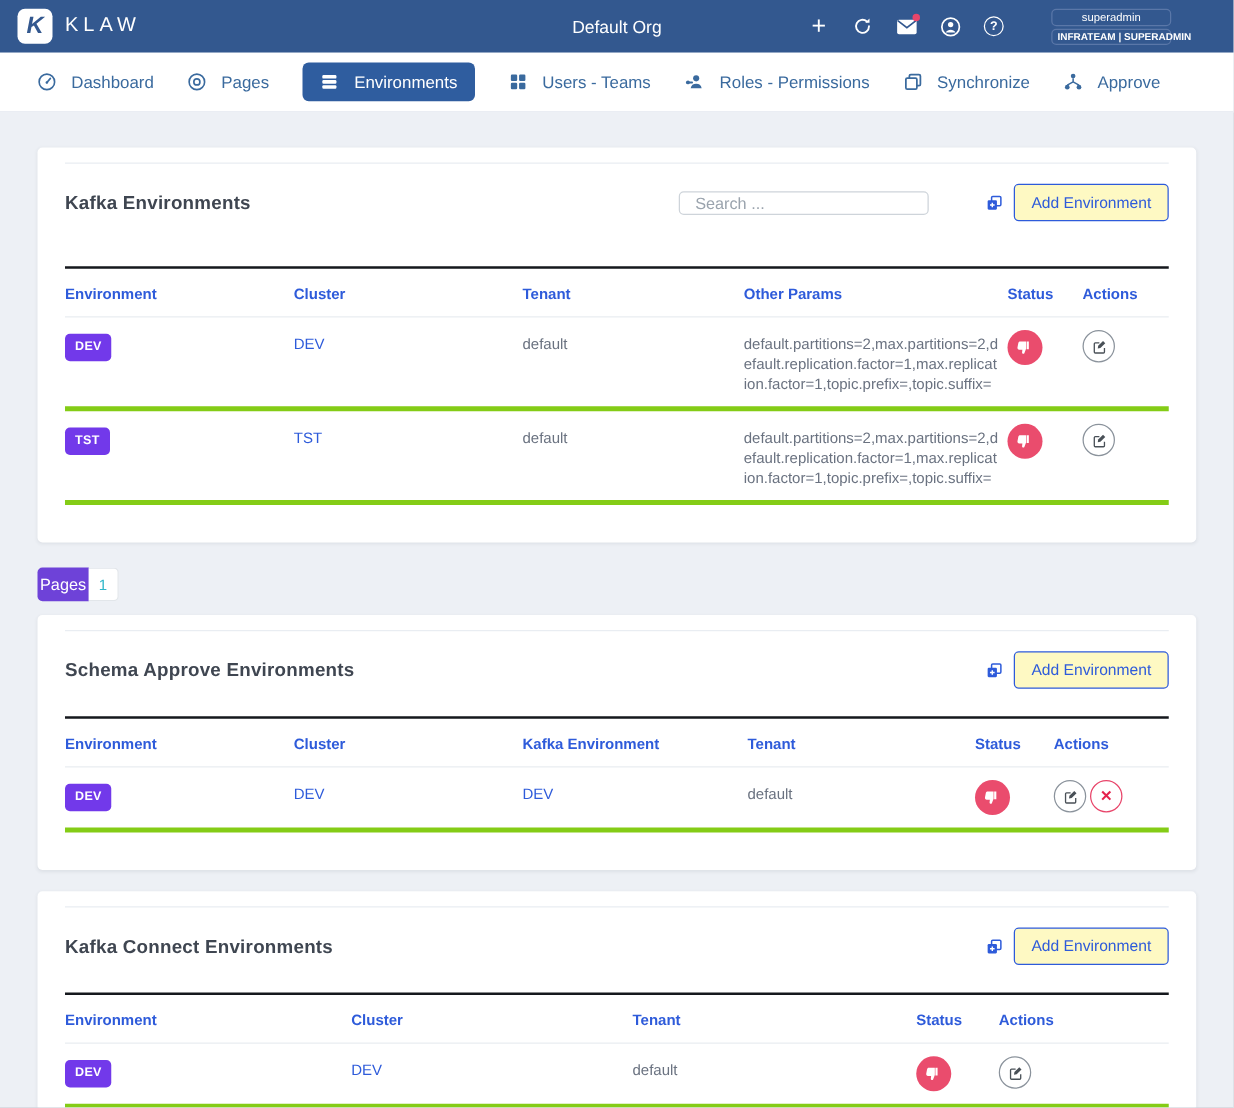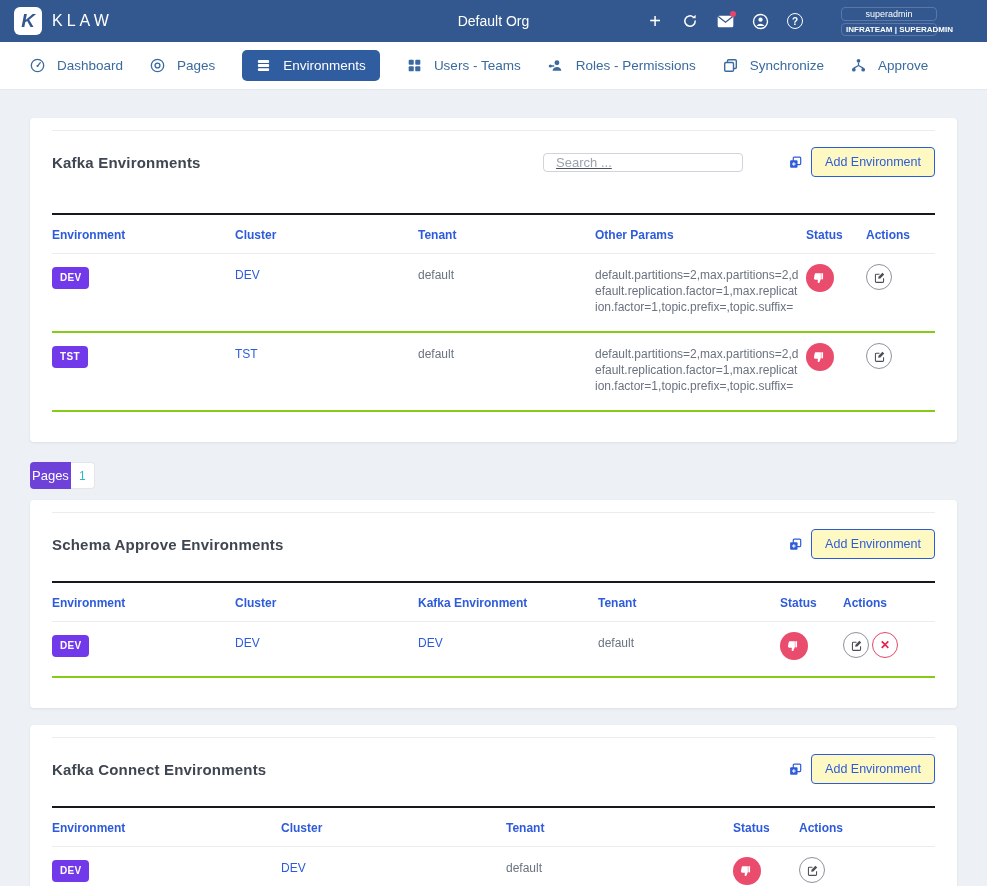--- a/index.html
+++ b/index.html
@@ -60,37 +60,37 @@
     background:#fff; margin:0 30px; border-radius:4px;
     box-shadow:0 1px 3px rgba(40,50,70,.08); padding:12px 22px 30px;
   }
   .card-inner { border-top:1px solid #e9edf2; padding-top:16px; }
   .section-head { display:flex; align-items:center; }
   .section-title { font-size:15px; font-weight:600; color:#3f4651; letter-spacing:.2px; }
   .head-right { margin-left:auto; display:flex; align-items:center; }
   .search-input {
     width:200px; height:19px; border:1px solid #ced4da; border-radius:4px;
     padding:0 12px; font-size:13px; color:#495057; outline:none;
-    font-family:"Liberation Sans", sans-serif; margin-right:46px;text-decoration:underline;
+    font-family:"Liberation Sans", sans-serif; margin-right:46px;
   }
   .search-input::placeholder { color:#9aa3ad; }
   .copyplus { margin-right:9px; cursor:pointer; display:flex; }
   .add-btn {
     background:#fef9c3; border:1px solid #2e5bda; color:#2e5bda; font-size:12.5px;
     border-radius:4px; padding:7px 13px; cursor:pointer; white-space:nowrap;
     font-family:"Liberation Sans", sans-serif;
   }
 
   
   .tbl { border-top:2px solid #15181d; }
   .mt-k { margin-top:36px; }
   .mt-s { margin-top:22px; }
   .thead, .trow { display:grid; align-items:start; }
   .thead { padding:13px 0 11px; border-bottom:1px solid #e9edf1; }
-  .trow  { padding:13px 0 16px; border-bottom:2px solid #84cc16; }
+  .trow  { padding:13px 0 10px; border-bottom:4px solid #84cc16; }
   .th { font-size:12px; font-weight:bold; color:#2e5bda; }
   .td { font-size:12px; color:#6a7280; line-height:16px; }
   .cols-kafka   { grid-template-columns:183px 183px 177px 211px 60px 1fr; }
   .cols-schema  { grid-template-columns:183px 183px 180px 182px 63px 1fr; }
   .cols-connect { grid-template-columns:229px 225px 227px 66px 1fr; }
   .env-badge {
     display:inline-block; background:#7239ea; color:#fff; font-size:10px;
     font-weight:bold; padding:3px 8px; border-radius:4px; letter-spacing:.3px;
   }
   .cell-link { color:#2e5bda; text-decoration:none; font-size:12px; cursor:pointer; }

